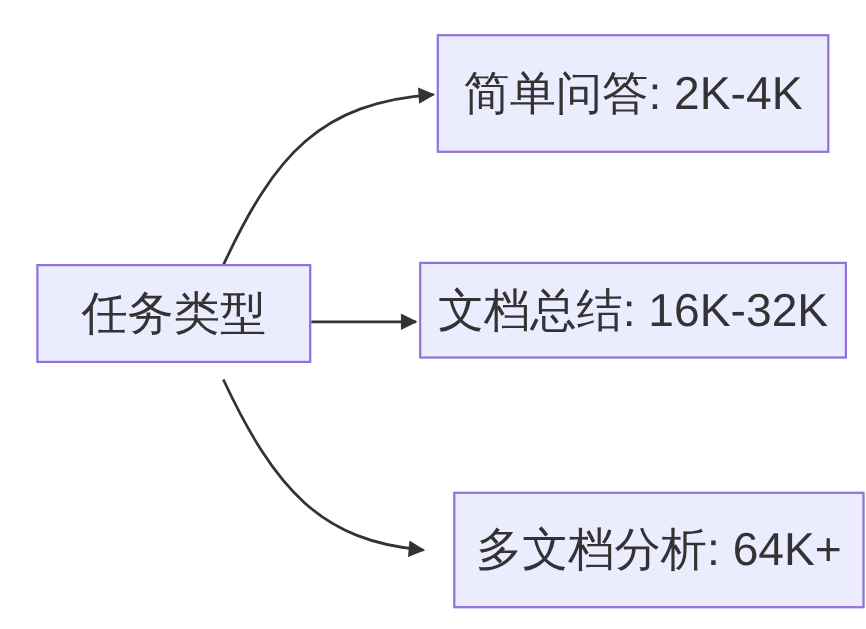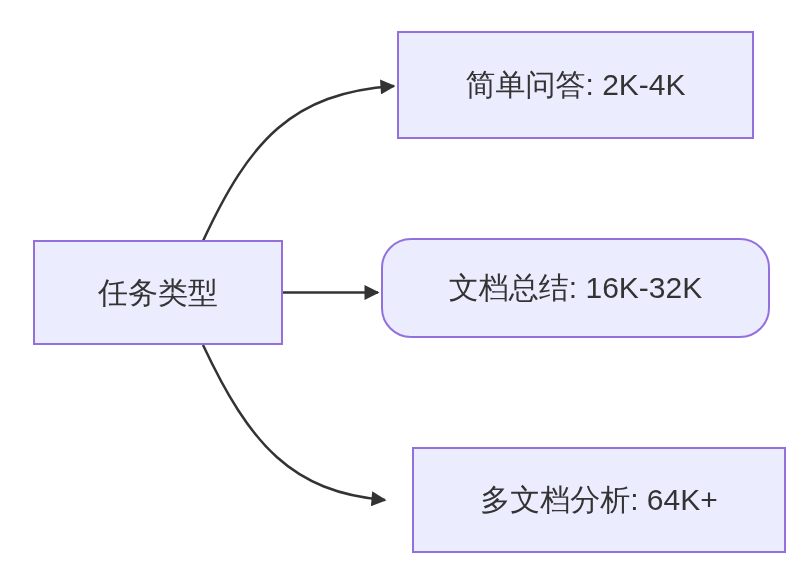--- a/index.html
+++ b/index.html
@@ -24,27 +24,27 @@
   .arrowhead { fill: var(--edge, #333333); }
   .node {
     position: absolute;
     box-sizing: border-box;
     background: var(--node-fill, #ECECFF);
     border: 2px solid var(--node-border, #9370DB);
     display: flex;
     align-items: center;
     justify-content: center;
     color: var(--text, #333333);
-    font-size: 30px;
+    font-size: 42px;
     line-height: 1.2;
     white-space: nowrap;
   }
-  .node-root   { left: 33px;  top: 240px; width: 250px; height: 105px; }
+  .node-root   { left: 33px;  top: 240px; width: 250px; height: 90px; }
   .node-top    { left: 397px; top: 31px;  width: 357px; height: 108px; }
-  .node-middle { left: 381px; top: 238px; width: 389px; height: 100px; border-radius: 30px; }
+  .node-middle { left: 381px; top: 238px; width: 389px; height: 88px; }
   .node-bottom { left: 388px; top: 447px; width: 374px; height: 106px; margin-left: 24px; }
 </style>
 </head>
 <body>
 
 <div class="canvas">
 
   <svg class="edges" viewBox="0 0 787 572" xmlns="http://www.w3.org/2000/svg">
     <defs>
       <marker id="arrow" viewBox="0 0 10 10" refX="9" refY="5" markerWidth="7" markerHeight="6" orient="auto">

